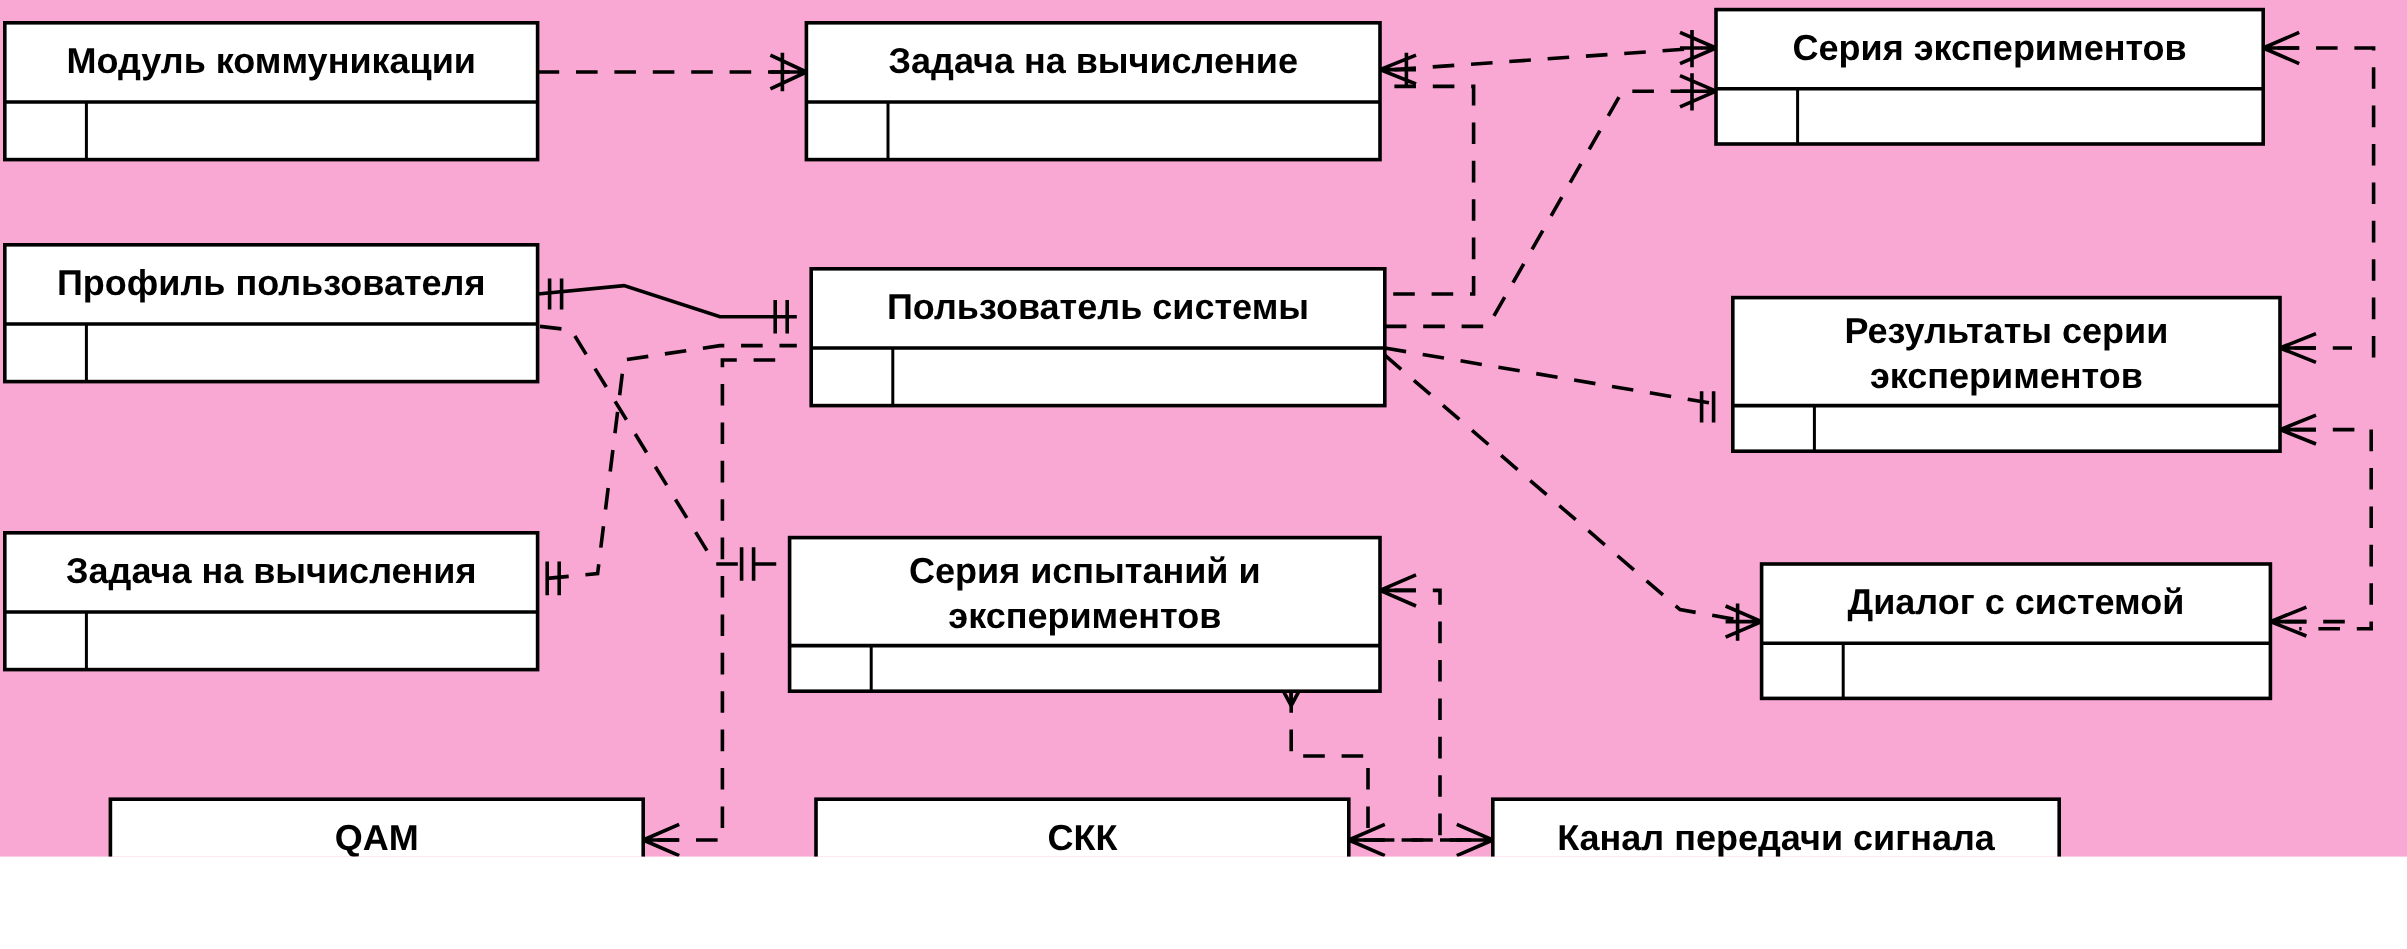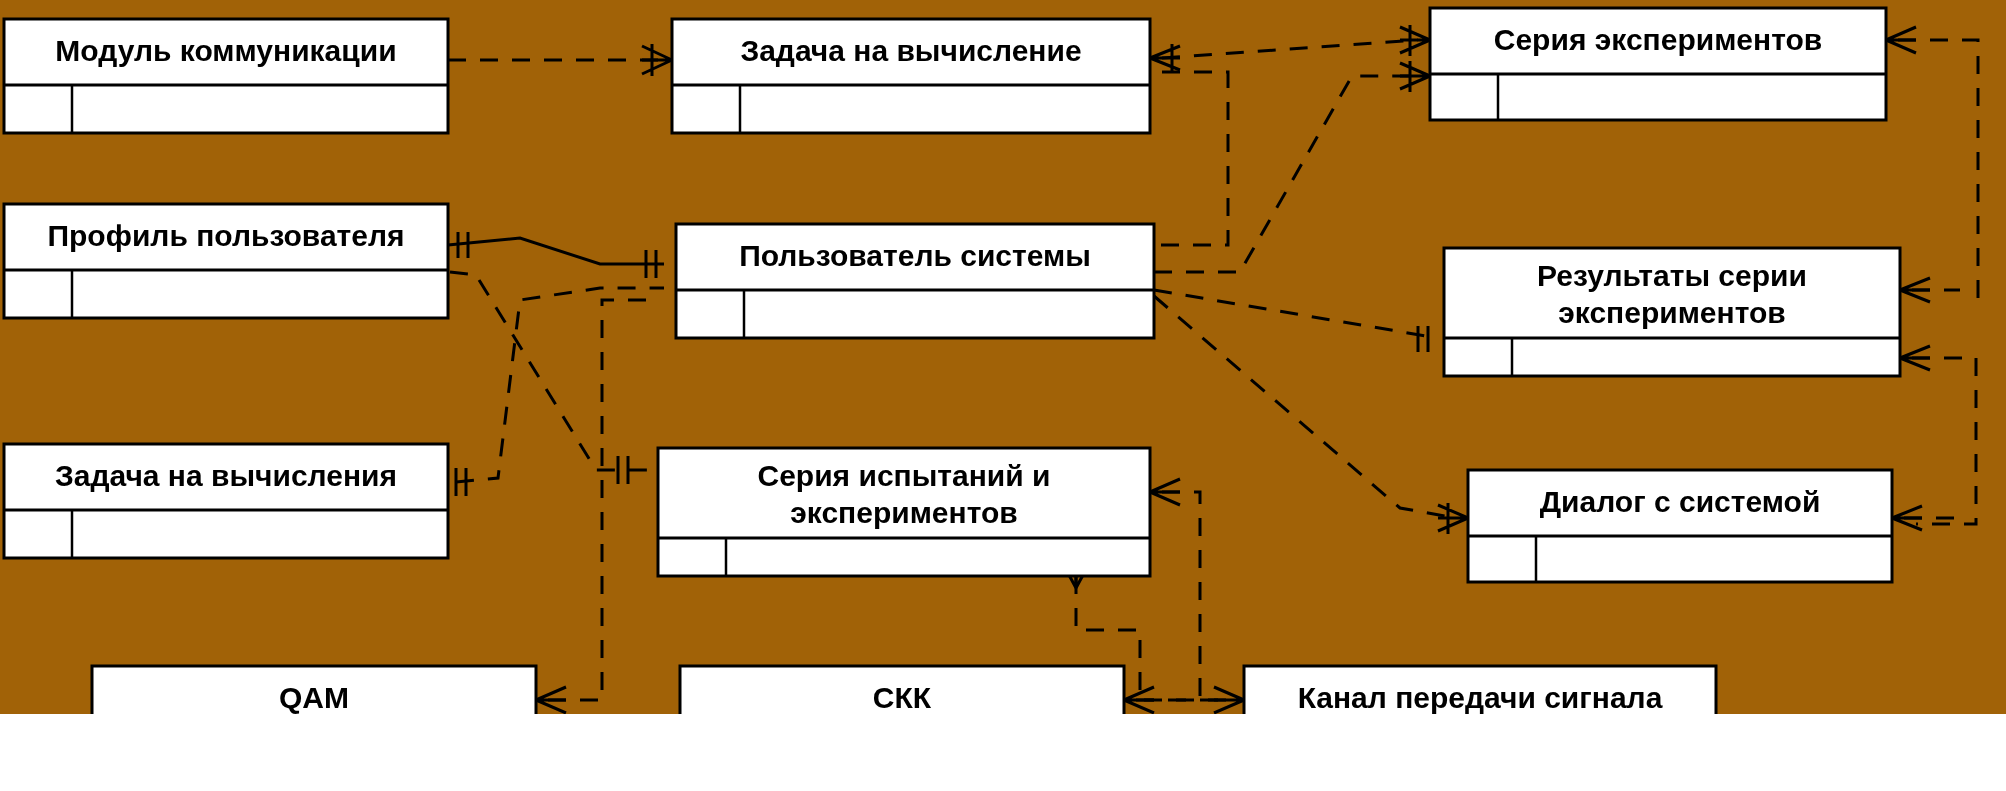--- a/index.html
+++ b/index.html
@@ -7,21 +7,21 @@
     padding: 0;
     background: #ffffff;
   }
   body {
     font-family: "Liberation Sans", sans-serif;
   }
   #diagram-root {
     position: relative;
     width: 2006px;
     height: 714px;
-    background: #a16207;
+    background: #f9a8d4;
     overflow: hidden;
   }
   svg.er-canvas {
     position: absolute;
     left: 0;
     top: 0;
     width: 2006px;
     height: 791px;
     display: block;
   }

